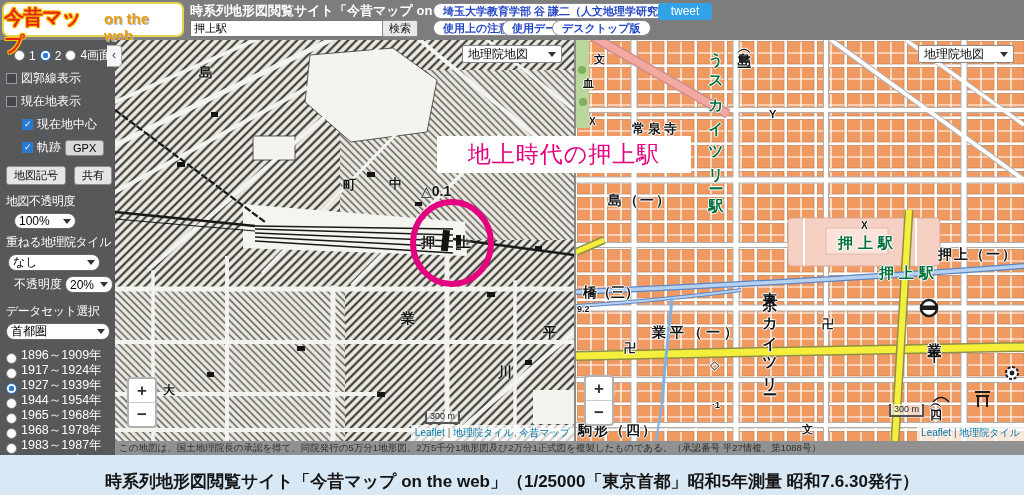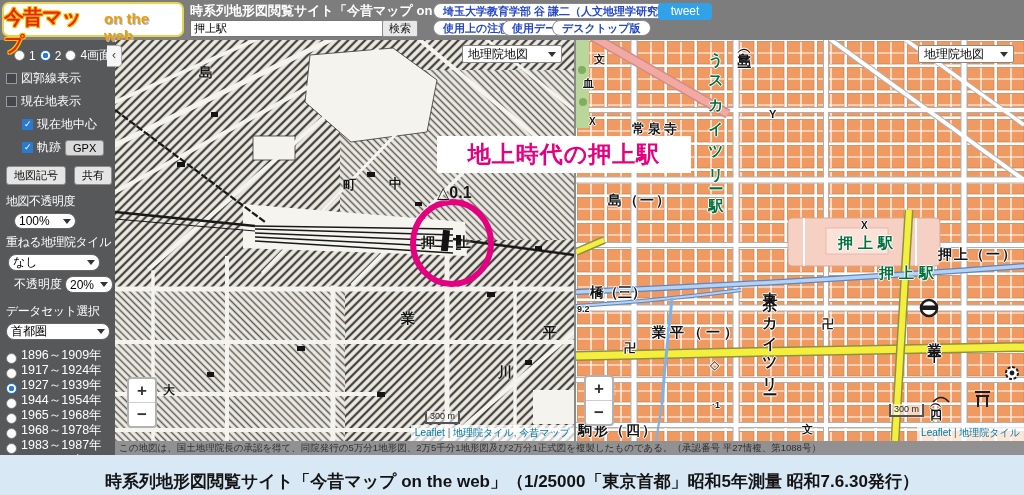--- a/index.html
+++ b/index.html
@@ -46,21 +46,21 @@
   .map-left{position:relative;width:459px;flex:none;overflow:hidden;background:#eceae3}
   .map-div{width:2px;flex:none;background:#8a8a8a}
   .map-right{position:relative;width:448px;flex:none;overflow:hidden;background:#fff}
   .maps svg{position:absolute;left:0;top:0}
   .mlab{position:absolute;color:#141414;font-weight:bold;z-index:20;white-space:nowrap;
         text-shadow:0 0 2px #f2f1ea,0 0 2px #f2f1ea}
   .map-right .mlab{text-shadow:1px 0 0 #fff,-1px 0 0 #fff,0 1px 0 #fff,0 -1px 0 #fff}
   .grn{color:#00703c}
   .vlab{writing-mode:vertical-rl;text-orientation:mixed}
   .anno{position:absolute;left:322px;top:96px;width:254px;height:37px;background:#fff;color:#e4007f;font-size:23px;
-        font-weight:bold;display:flex;align-items:center;justify-content:center;letter-spacing:1px;z-index:60;white-space:nowrap}
+        font-weight:normal;display:flex;align-items:center;justify-content:center;letter-spacing:1px;z-index:60;white-space:nowrap}
   .zctl{position:absolute;width:26px;background:#fff;border:2px solid rgba(0,0,0,.3);border-radius:4px;z-index:40;overflow:hidden}
   .map-left .zctl{left:12px;bottom:13px}
   .map-right .zctl{left:8px;bottom:15px}
   .zbtn{height:23px;line-height:23px;text-align:center;font-size:17px;font-weight:bold;color:#333}
   .zbtn+.zbtn{border-top:1px solid #ccc}
   .lsel{position:absolute;top:5px;background:#fff;border:1px solid #888;border-radius:2px;height:18px;font-size:12px;
         display:flex;align-items:center;justify-content:space-between;padding:0 5px;z-index:40;color:#000;box-sizing:border-box}
   .map-left .lsel{right:12px;width:100px}
   .map-right .lsel{right:10px;width:96px}
   .scale{position:absolute;background:rgba(255,255,255,.6);border:2px solid #555;border-top:none;font-size:9px;
@@ -254,21 +254,21 @@
               <rect x="182" y="306" width="8" height="5"></rect>
                 <rect x="92" y="332" width="7" height="5"></rect>
               <rect x="262" y="352" width="8" height="5"></rect>
                 <rect x="410" y="320" width="7" height="5"></rect>
             </g>
             <ellipse cx="337" cy="203" rx="39" ry="41" fill="none" stroke="#e4007f" stroke-width="6"></ellipse>
           </svg>
           <div class="mlab" style="left:84px;top:24px;font-size:14px">島</div>
           <div class="mlab" style="left:228px;top:136px;font-size:13px">町</div>
           <div class="mlab" style="left:274px;top:135px;font-size:13px">中</div>
-          <div class="mlab" style="left:322px;top:143px;font-size:16px">△0.1</div>
+          <div class="mlab" style="left:306px;top:143px;font-size:14px">△0.1</div>
           <div class="mlab" style="left:306px;top:194px;font-size:14px">押</div>
           <div class="mlab" style="left:342px;top:194px;font-size:14px">上</div>
           <div class="mlab" style="left:286px;top:270px;font-size:14px">業</div>
           <div class="mlab" style="left:383px;top:324px;font-size:14px">川</div>
           <div class="mlab" style="left:428px;top:284px;font-size:14px">平</div>
           <div class="mlab" style="left:48px;top:342px;font-size:12px">大</div>
           <div class="lsel">
             <span>地理院地図</span>
             <span class="chev"></span>
           </div>
@@ -369,21 +369,21 @@
               <path d="M357,362 Q365,353 373,362" stroke="#1d1d1d" stroke-width="1.6" fill="none"></path>
             </g>
           </svg>
           <div class="mlab grn vlab" style="left:130px;top:2px;font-size:15px;letter-spacing:6px">うスカイツリー駅</div>
           <div class="mlab grn" style="left:262px;top:194px;font-size:15px;letter-spacing:5px">押上駅</div>
           <div class="mlab grn" style="left:303px;top:224px;font-size:15px;letter-spacing:5px">押上駅</div>
           <div class="mlab vlab" style="left:160px;top:2px;font-size:14px;letter-spacing:2px">島（三）</div>
           <div class="mlab" style="left:56px;top:80px;font-size:13px;letter-spacing:3px">常泉寺</div>
           <div class="mlab" style="left:32px;top:152px;font-size:14px;letter-spacing:2px">島（一）</div>
           <div class="mlab" style="left:362px;top:206px;font-size:14px;letter-spacing:2px">押上（一）</div>
-          <div class="mlab" style="left:14px;top:244px;font-size:14px">橋（三）</div>
+          <div class="mlab" style="left:7px;top:244px;font-size:14px">橋（三）</div>
           <div class="mlab" style="left:76px;top:284px;font-size:14px;letter-spacing:4px">業平（一）</div>
           <div class="mlab vlab" style="left:184px;top:240px;font-size:15px;letter-spacing:3px">東京スカイツリー</div>
           <div class="mlab vlab" style="left:350px;top:292px;font-size:14px;letter-spacing:6px">業平</div>
           <div class="mlab vlab" style="left:351px;top:360px;font-size:12px">（四）</div>
           <div class="mlab" style="left:2px;top:382px;font-size:14px;letter-spacing:2px">駒形（四）</div>
           <div class="mlab" style="left:1px;top:264px;font-size:9px">9.2</div>
           <div class="mlab" style="left:136px;top:360px;font-size:9px">·1</div>
           <div class="mlab" style="left:18px;top:12px;font-size:11px">文</div>
           <div class="mlab" style="left:28px;top:342px;font-size:11px">文</div>
           <div class="mlab" style="left:226px;top:382px;font-size:11px">文</div>

